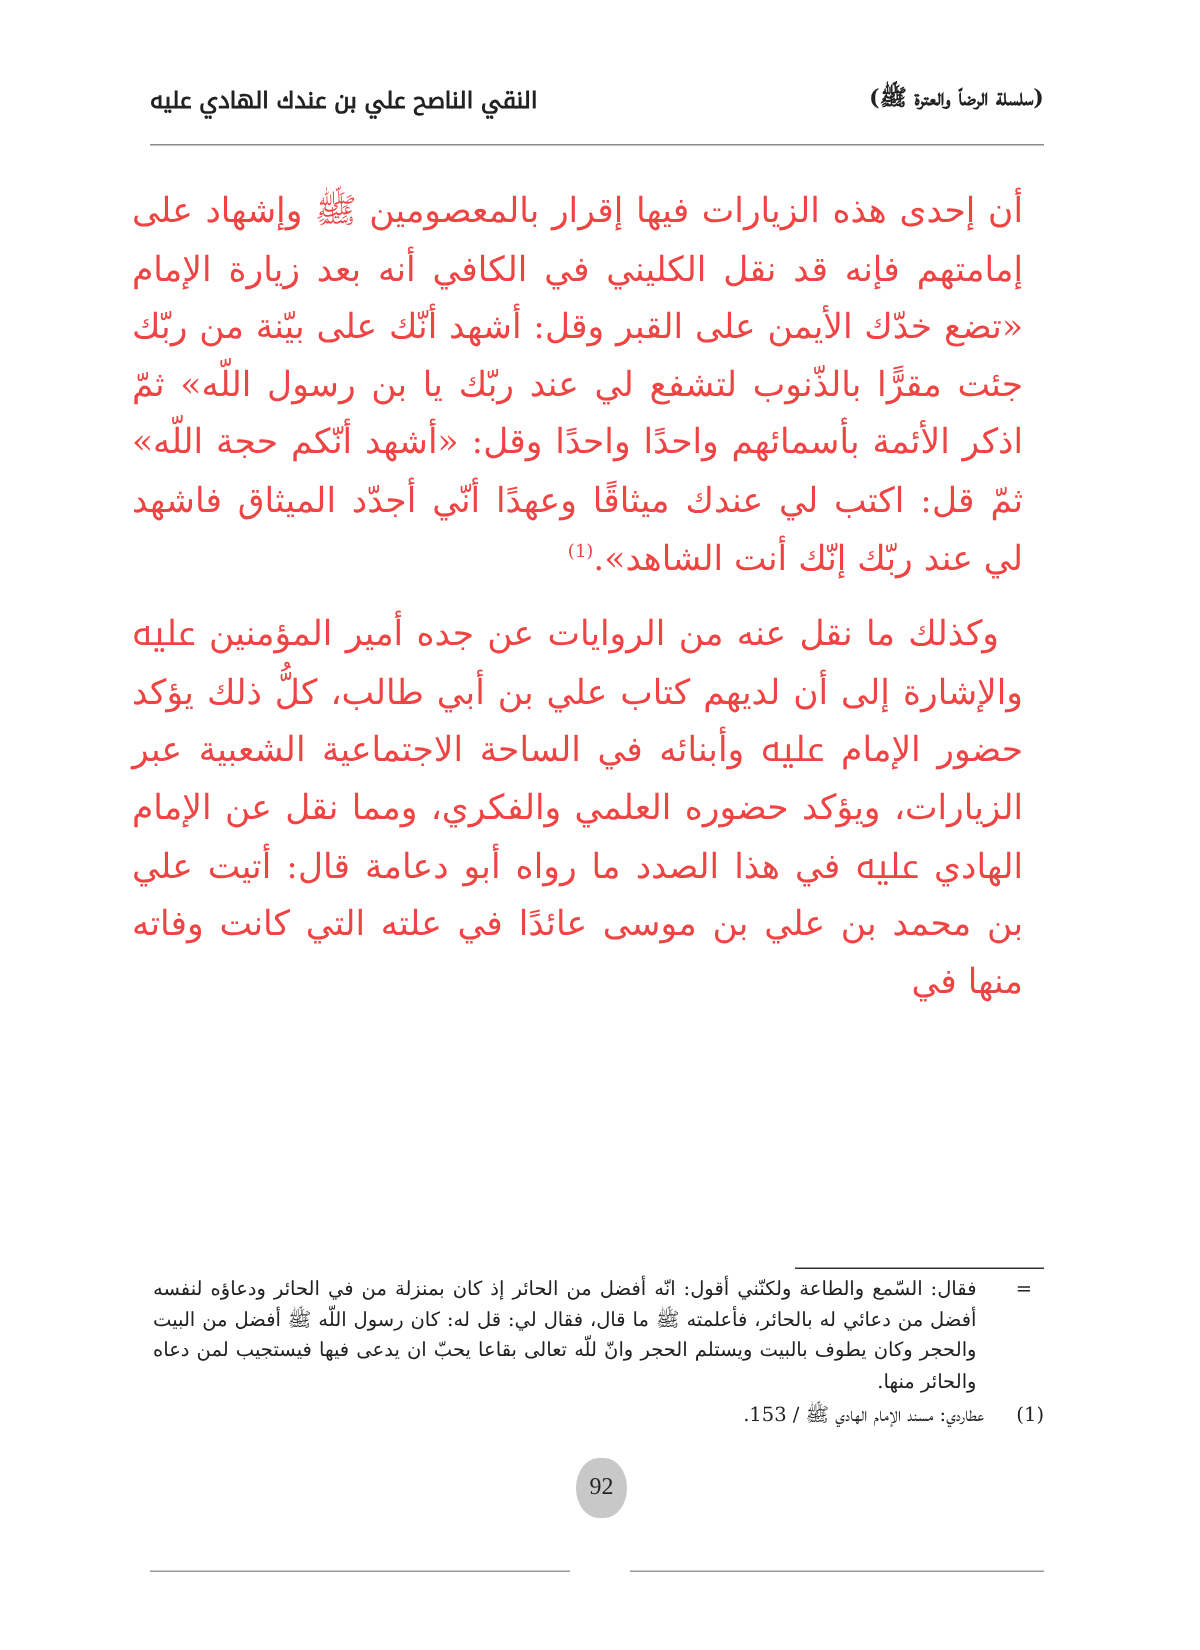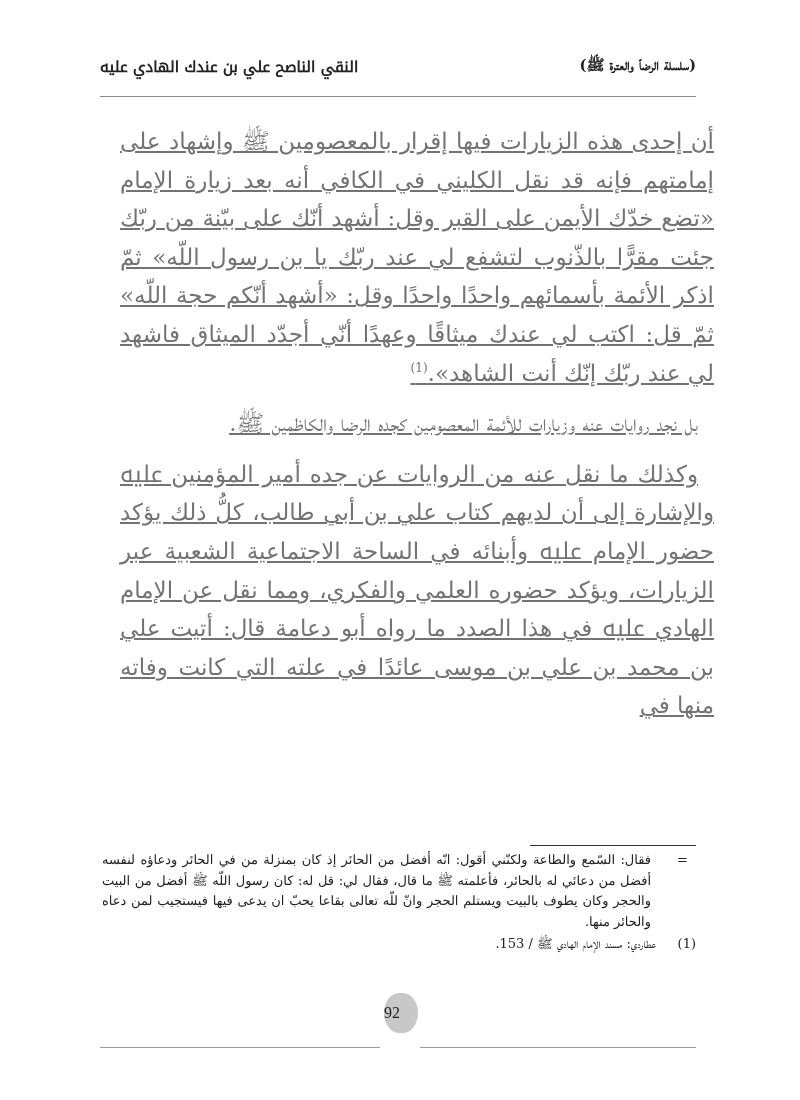--- a/index.html
+++ b/index.html
@@ -10,23 +10,23 @@
     }
     .header {
       position: absolute; left: 100px; top: 52px; width: 596px; height: 30px;
       direction: rtl; display: flex; justify-content: space-between; align-items: center;
       font-size: 15px; font-weight: bold; color: #222;
     }
     .header-rule {
       position: absolute; left: 100px; top: 96px; width: 596px; height: 1px; background: #8a8a8a;
     }
     .body-text {
-      position: absolute; left: 120px; top: 122px; width: 594px;
+      position: absolute; left: 88px; top: 122px; width: 594px;
       direction: rtl; text-align: justify; text-align-last: right;
-      font-size: 23px; line-height: 38.6px; color: #737373; text-decoration: underline;
+      font-size: 23px; line-height: 38.6px; color: #ef4444;
     }
     .body-text p { margin: 0 0 12px 0; }
     .body-text p.indent { text-indent: 16px; }
     .fn-ref { font-size: 12px; vertical-align: super; line-height: 0; }
     .fn-rule {
       position: absolute; left: 530px; top: 845px; width: 166px; height: 1px; background: #333;
     }
     .footnotes {
       position: absolute; left: 102px; top: 850px; width: 594px;
       direction: rtl; font-size: 13px; line-height: 20.5px; color: #222;
@@ -34,41 +34,38 @@
     .fn-cont { position: relative; padding-right: 45px; text-align: justify; text-align-last: right; }
     .fn-marker { position: absolute; right: 8px; top: 0; }
     .fn-item { display: flex; direction: rtl; margin-top: 2px; }
     .fn-num { width: 40px; flex: 0 0 auto; }
     .footer-rule {
       position: absolute; top: 1047px; height: 1px; background: #999;
     }
     .footer-rule.left { left: 100px; width: 280px; }
     .footer-rule.right { left: 420px; width: 276px; }
     .page-num {
-      position: absolute; left: 384px; top: 993px; width: 34px; height: 40px;
+      position: absolute; left: 384px; top: 972px; width: 34px; height: 40px;
       background: #c8c8c8; border-radius: 45% 45% 45% 45% / 50% 50% 50% 50%;
-      display: flex; align-items: center; 
+      display: flex; align-items: center; justify-content: center;
       font-family: "Liberation Serif", serif; font-size: 16px; color: #222;
     }
   </style>
 </head>
 <body>
 
 <div class="header">
   <span>(سلسلة الرضاّ والعترة ﷺ)</span>
   <span>النقي الناصح علي بن عندك الهادي ﷷ</span>
 </div>
 <div class="header-rule"></div>
 
 <div class="body-text">
   <p>
     <span>أن إحدى هذه الزيارات فيها إقرار بالمعصومين ﷺ وإشهاد على إمامتهم فإنه قد نقل الكليني في الكافي أنه بعد زيارة الإمام «تضع خدّك الأيمن على القبر وقل: أشهد أنّك على بيّنة من ربّك جئت مقرًّا بالذّنوب لتشفع لي عند ربّك يا بن رسول اللّه» ثمّ اذكر الأئمة بأسمائهم واحدًا واحدًا وقل: «أشهد أنّكم حجة اللّه» ثمّ قل: اكتب لي عندك ميثاقًا وعهدًا أنّي أجدّد الميثاق فاشهد لي عند ربّك إنّك أنت الشاهد».</span><span class="fn-ref">(1)</span>
-  </p>
-  <p class="indent">
-    <span>بل نجد روايات عنه وزيارات للأئمة المعصومين كجده الرضا والكاظمين ﷺ.</span>
   </p>
   <p class="indent">
     <span>وكذلك ما نقل عنه من الروايات عن جده أمير المؤمنين ﷷ والإشارة إلى أن لديهم كتاب علي بن أبي طالب، كلُّ ذلك يؤكد حضور الإمام ﷷ وأبنائه في الساحة الاجتماعية الشعبية عبر الزيارات، ويؤكد حضوره العلمي والفكري، ومما نقل عن الإمام الهادي ﷷ في هذا الصدد ما رواه أبو دعامة قال: أتيت علي بن محمد بن علي بن موسى عائدًا في علته التي كانت وفاته منها في</span>
   </p>
 </div>
 
 <div class="fn-rule"></div>
 
 <div class="footnotes">
   <div class="fn-cont">

